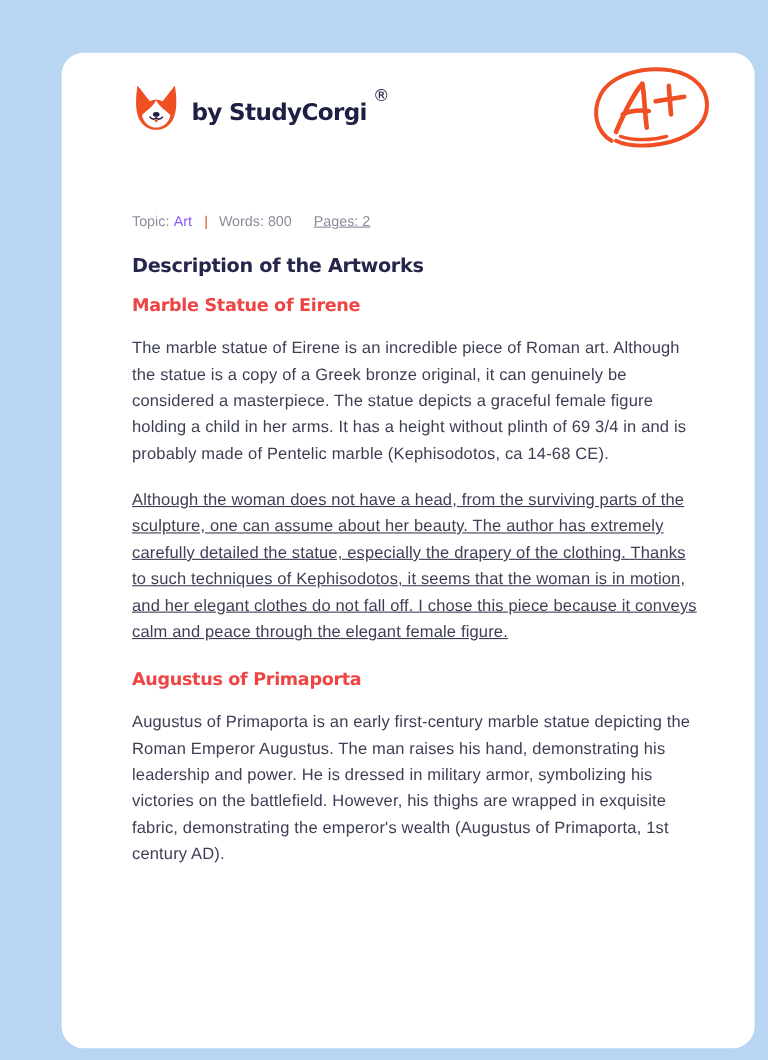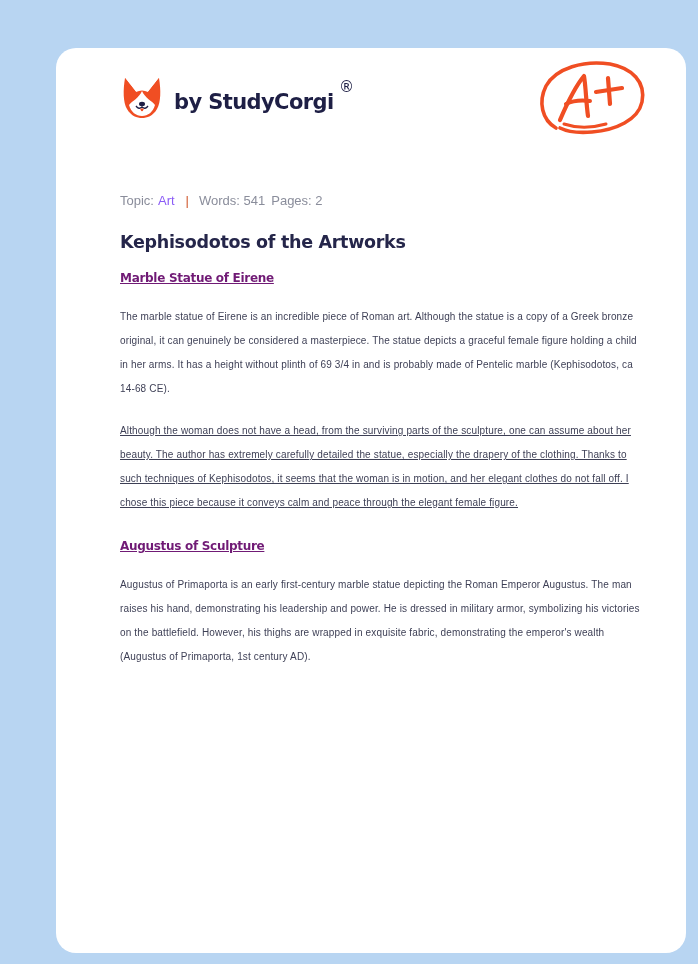--- a/index.html
+++ b/index.html
@@ -94,44 +94,44 @@
     }
     .meta .topic-val {
       color: #8b5cf6;
       margin-left: 4px;
     }
     .meta .sep {
       color: #d0572b;
       margin: 0 10px 0 11px;
     }
     .meta .pages {
-      margin-left: 6px;
+      margin-left: 20px;
+      text-decoration: underline;
     }
     h2 {
       margin: 20px 0 0 0;
       font-family: "DejaVu Sans", sans-serif;
       font-weight: bold;
       font-size: 17.5px;
       line-height: 26px;
       color: #25264a;
       letter-spacing: -0.3px;
     }
     h3 {
       margin: 10px 0 0 0;
       font-family: "DejaVu Sans", sans-serif;
       font-weight: bold;
-      font-size: 12px;
+      font-size: 16px;
       line-height: 26px;
-      color: #701a75;
+      color: #ef4444;
       letter-spacing: -0.3px;
-      text-decoration: underline;
     }
     p {
       margin: 14px 0 0 0;
-      font-size: 10px;
+      font-size: 15px;
       line-height: 24px;
       color: #3d3f55;
       letter-spacing: 0.15px;
     }
     .sec2 {
       margin-top: 18px;
     }
     .p2 {
       margin-top: 18px;
       text-decoration: underline;
@@ -176,26 +176,26 @@
       <path d="M28 66 C40 70 56 70 70 66" stroke="#f04e23" stroke-width="3" fill="none" stroke-linecap="round"></path>
     </svg>
   </div>
 
   <div class="content">
 
     <div class="meta">
       <span>Topic:</span>
       <span class="topic-val">Art</span>
       <span class="sep">|</span>
-      <span>Words: 541</span>
+      <span>Words: 800</span>
       <span class="pages">Pages: 2</span>
     </div>
 
-    <h2>Kephisodotos of the Artworks</h2>
+    <h2>Description of the Artworks</h2>
 
     <h3>Marble Statue of Eirene</h3>
     <p>The marble statue of Eirene is an incredible piece of Roman art. Although the statue is a copy of a Greek bronze original, it can genuinely be considered a masterpiece. The statue depicts a graceful female figure holding a child in her arms. It has a height without plinth of 69 3/4 in and is probably made of Pentelic marble (Kephisodotos, ca 14-68 CE).</p>
     <p class="p2">Although the woman does not have a head, from the surviving parts of the sculpture, one can assume about her beauty. The author has extremely carefully detailed the statue, especially the drapery of the clothing. Thanks to such techniques of Kephisodotos, it seems that the woman is in motion, and her elegant clothes do not fall off. I chose this piece because it conveys calm and peace through the elegant female figure.</p>
 
-    <h3 class="sec2">Augustus of Sculpture</h3>
+    <h3 class="sec2">Augustus of Primaporta</h3>
     <p>Augustus of Primaporta is an early first-century marble statue depicting the Roman Emperor Augustus. The man raises his hand, demonstrating his leadership and power. He is dressed in military armor, symbolizing his victories on the battlefield. However, his thighs are wrapped in exquisite fabric, demonstrating the emperor's wealth (Augustus of Primaporta, 1st century AD).</p>
   </div>
 </div>
 
 </body></html>

